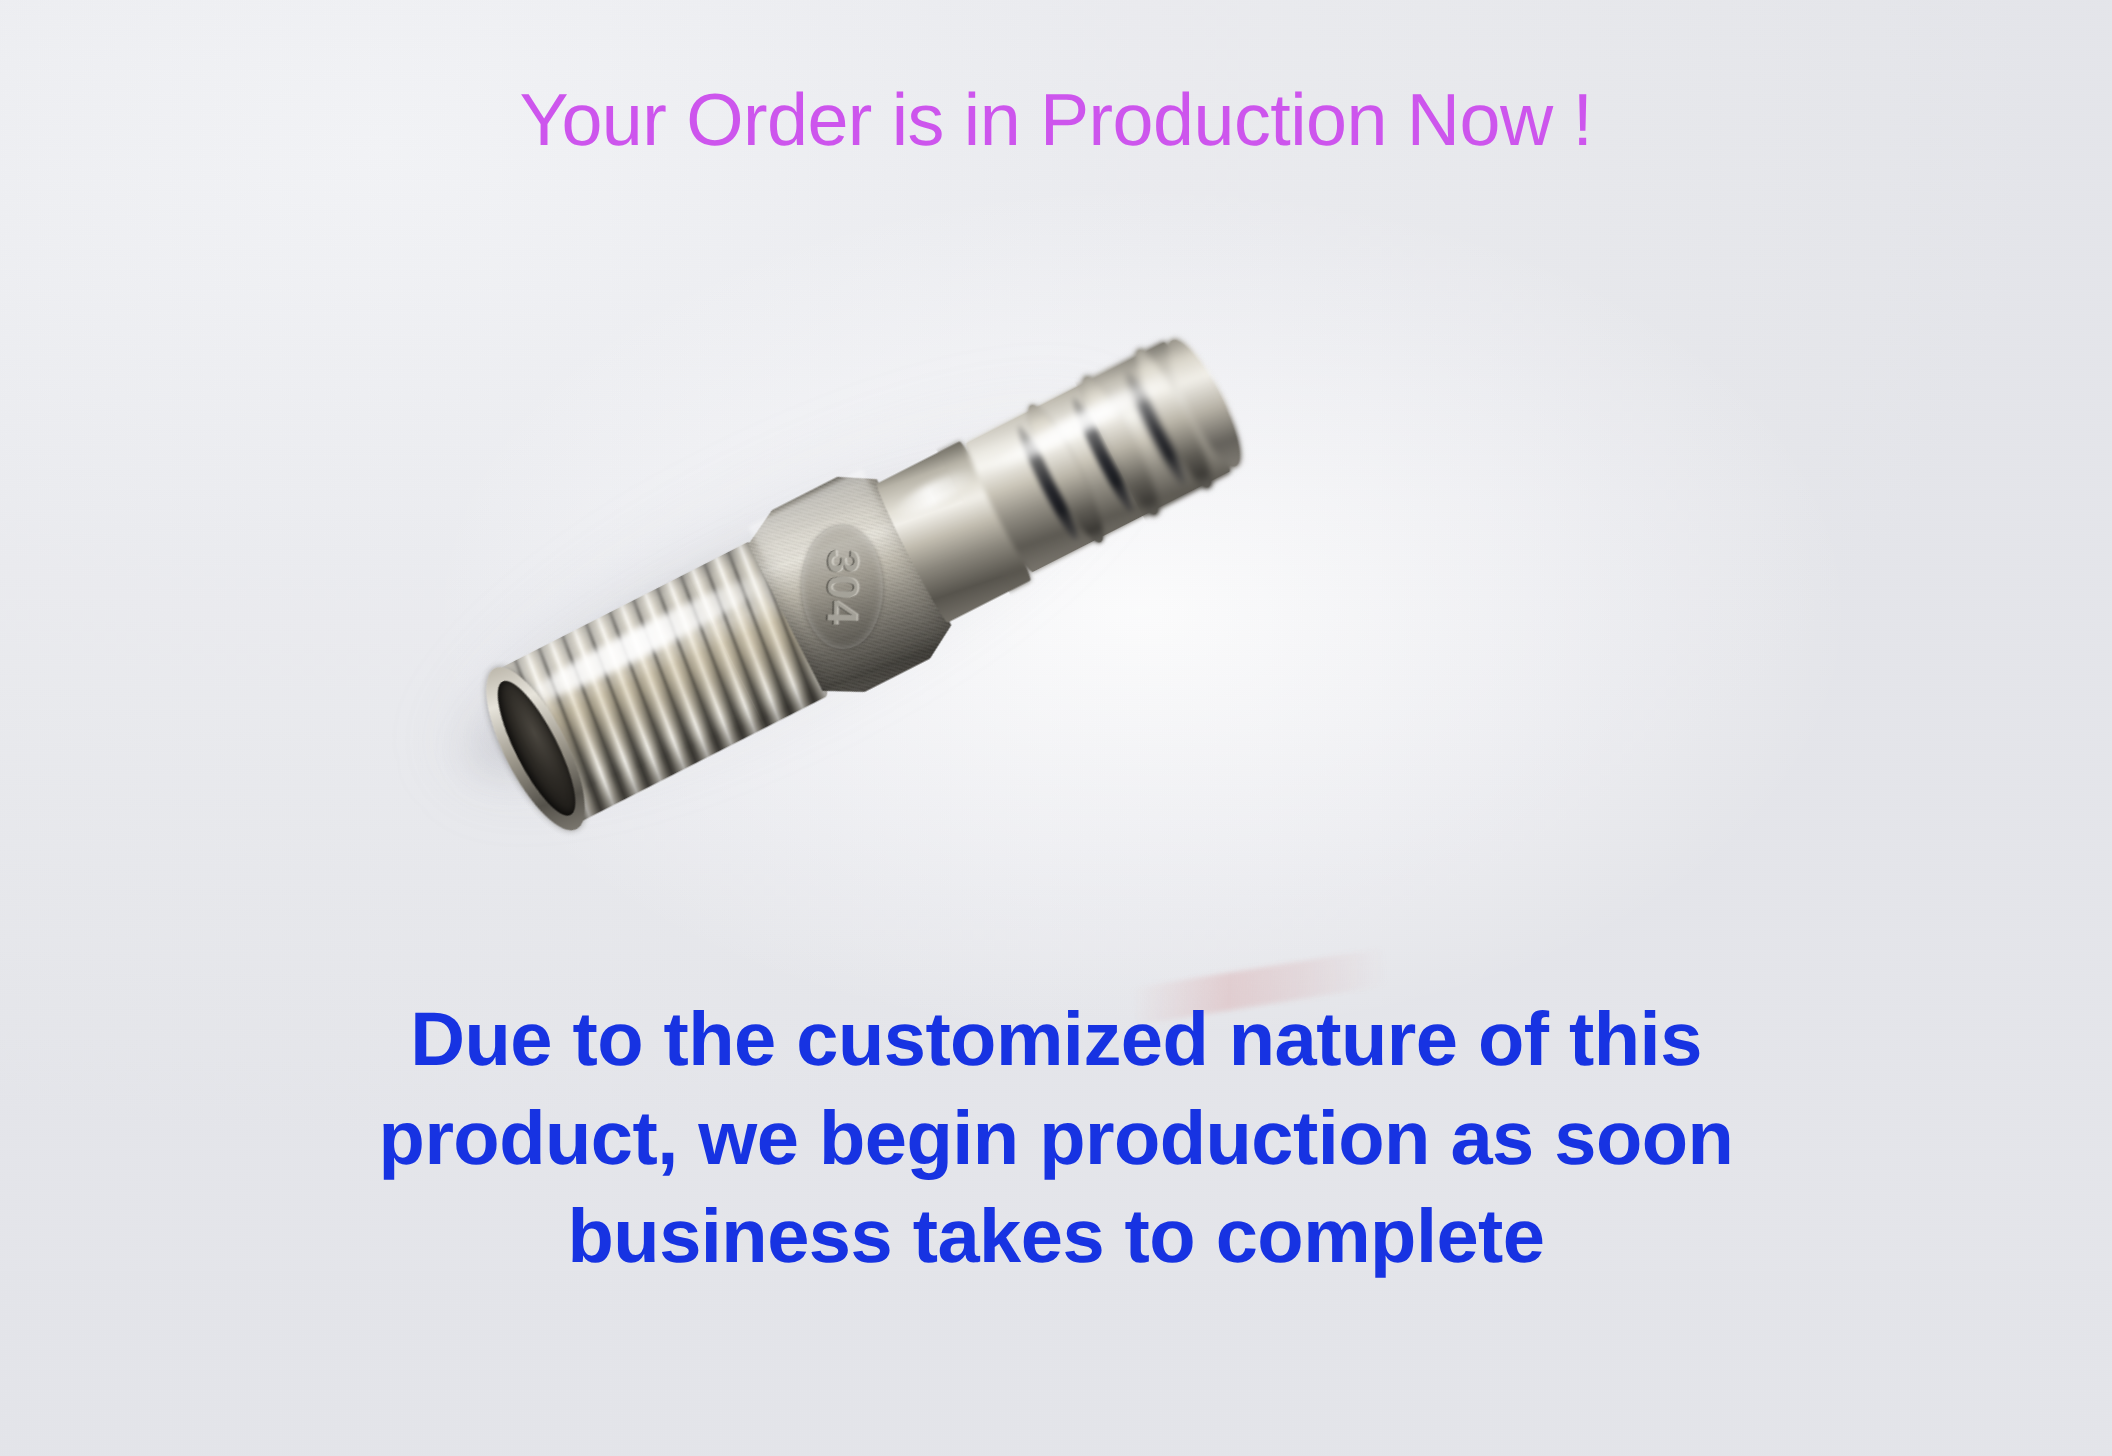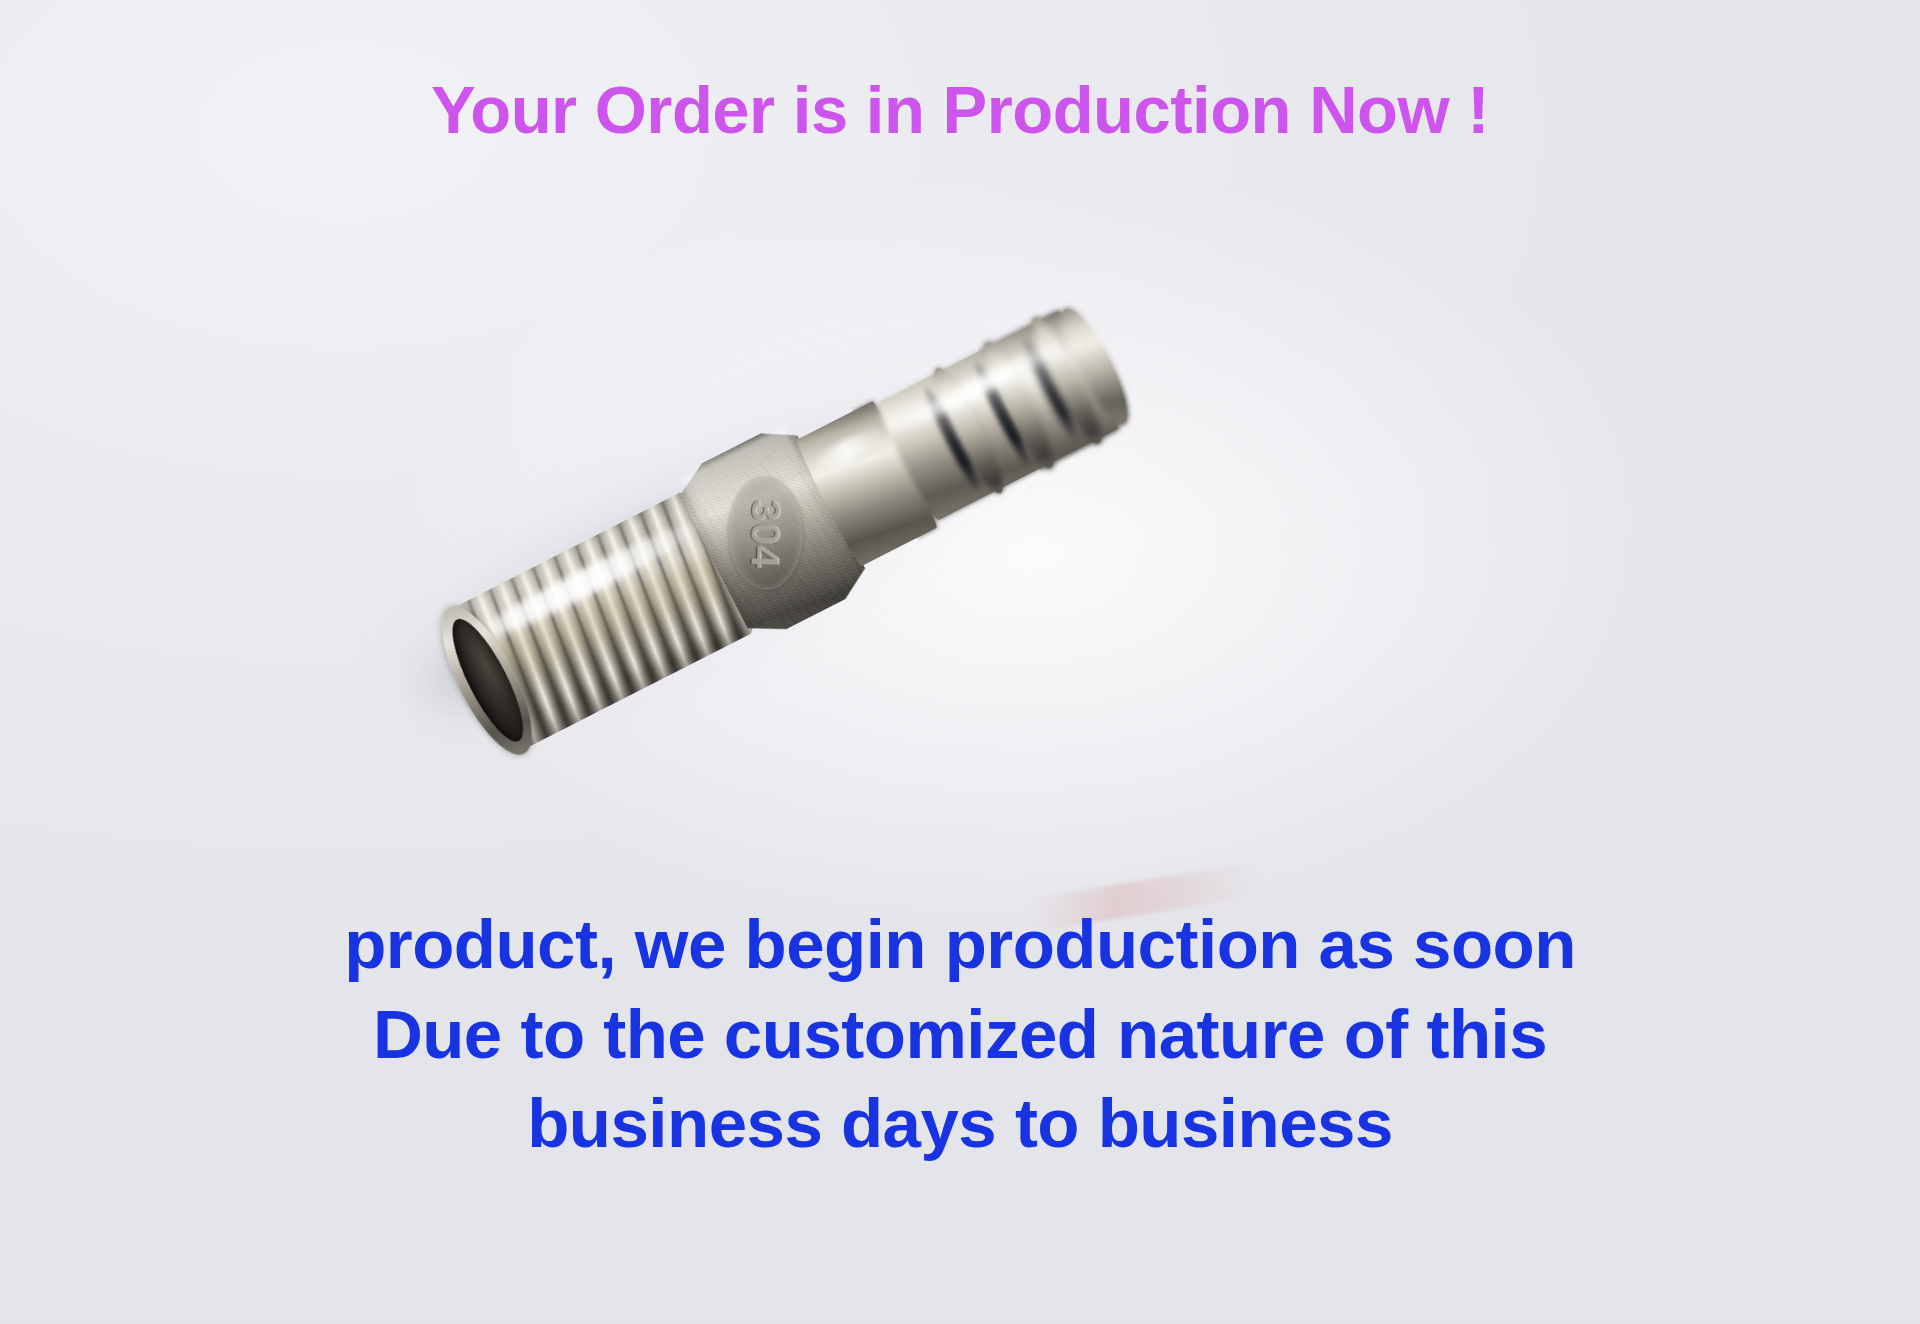--- a/index.html
+++ b/index.html
@@ -324,21 +324,21 @@
   }
 
   
   #headline {
     position: absolute;
     left: 0;
     top: 76px;
     width: 1920px;
     text-align: center;
     font-family: "Liberation Sans", sans-serif;
-    font-weight: 700;
+    font-weight: 400;
     font-size: 67px;
     line-height: 1.0;
     letter-spacing: -0.5px;
     color: #cd55ed;
     white-space: nowrap;
   }
 
   #bodycopy {
     position: absolute;
     left: 110px;
@@ -401,18 +401,18 @@
       <div class="barb-spec"></div>
 
       <div class="dof-blur"></div>
       <div class="dof-blur2"></div>
     </div>
   </div>
 
   <div id="headline">Your Order is in Production Now !</div>
 
   <div id="bodycopy">
+    <span class="line">Due to the customized nature of this</span>
     <span class="line">product, we begin production as soon</span>
-    <span class="line">Due to the customized nature of this</span>
-    <span class="line">business days to business</span>
+    <span class="line">business takes to complete</span>
   </div>
 
 </div>
 
 </body></html>

